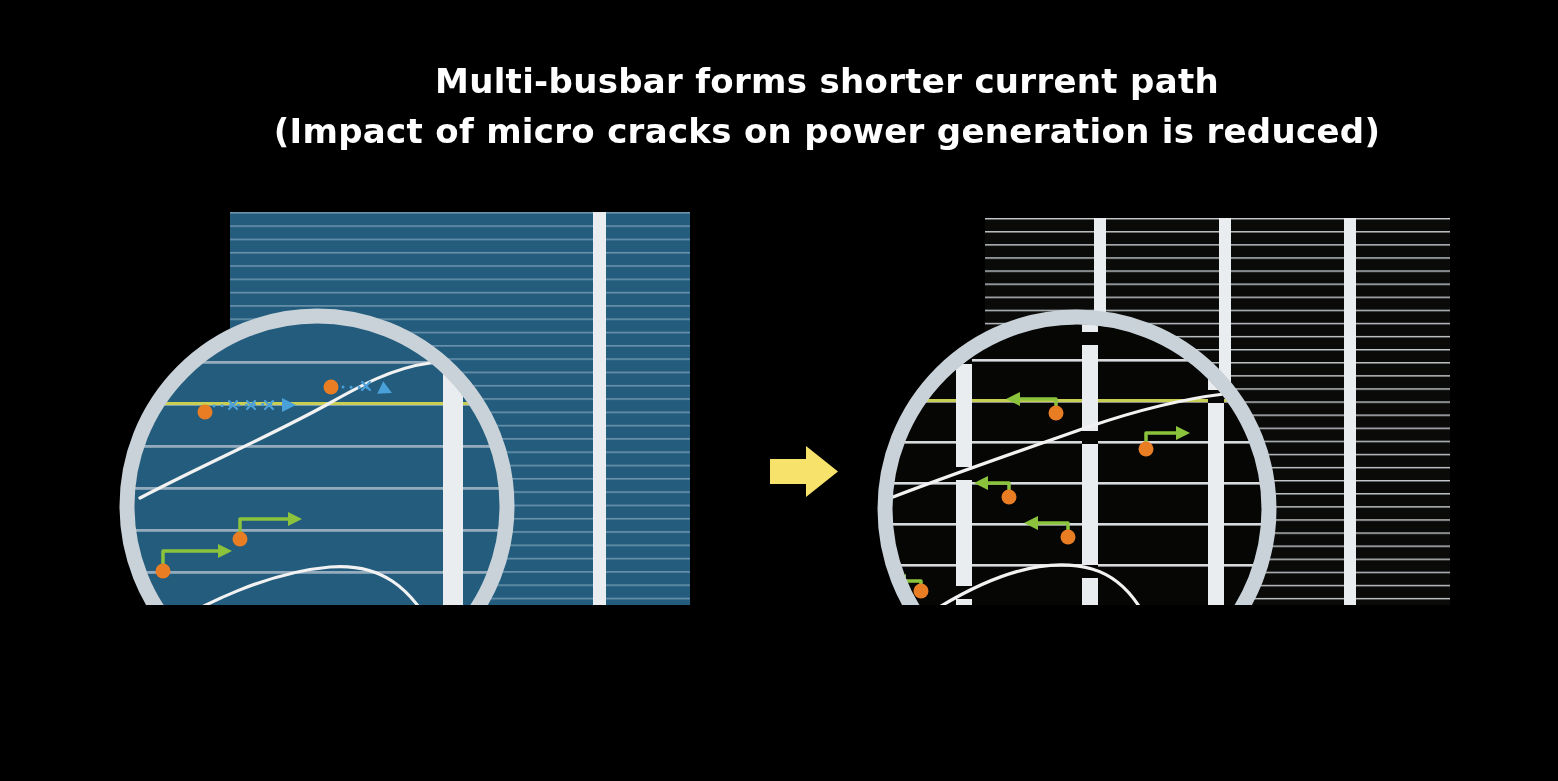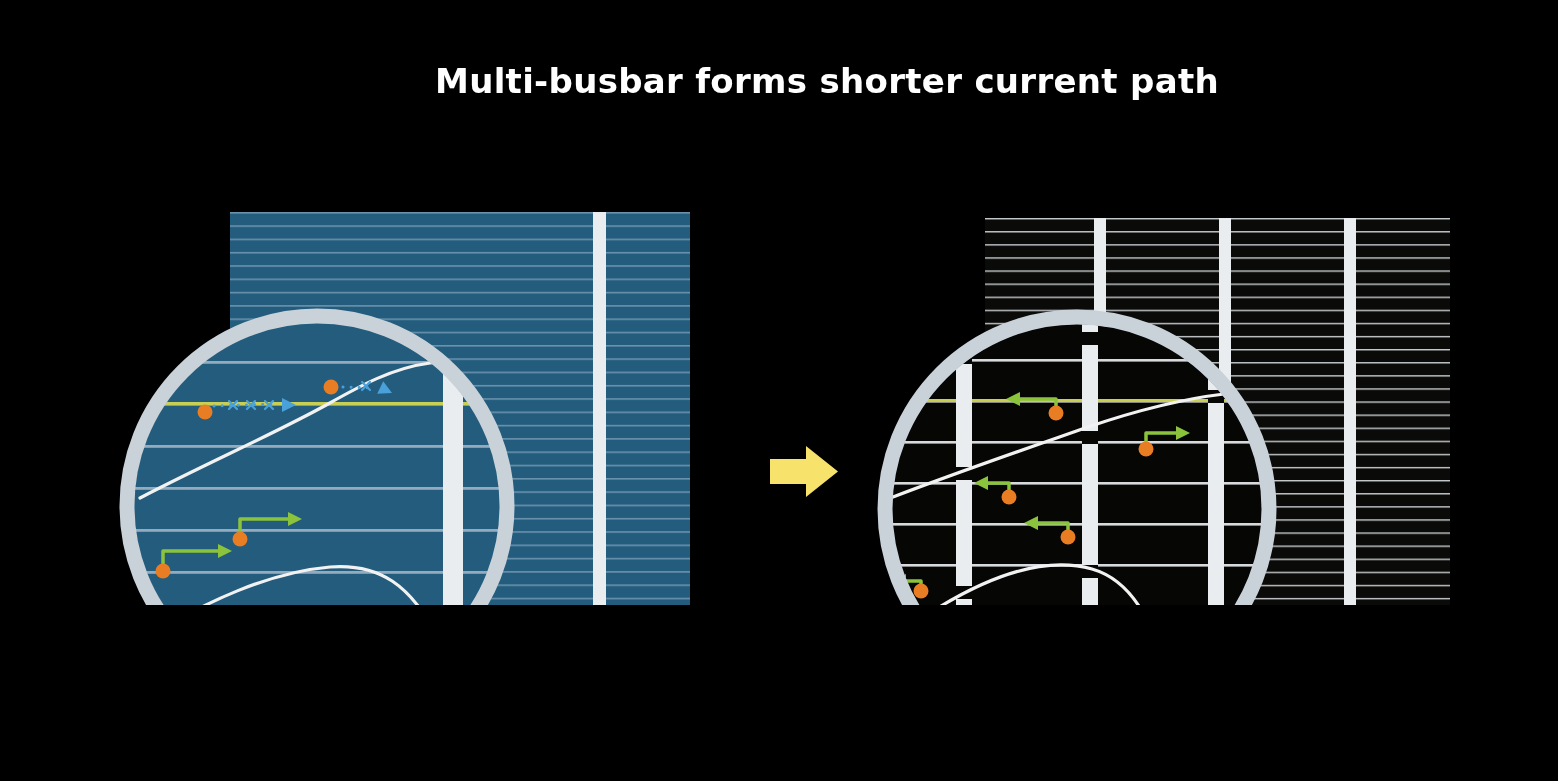--- a/index.html
+++ b/index.html
@@ -37,20 +37,21 @@
   }
   svg.diagram{ position:absolute; left:0; top:0; }
 </style>
 </head>
 <body>
 
 <div class="stage">
 
   <div class="title">
     <div>Multi-busbar forms shorter current path</div>
+    <div>(Impact of micro cracks on power generation is reduced)</div>
   </div>
 
   <svg class="diagram" width="1558" height="781" viewBox="0 0 1558 781">
     <defs>
       <pattern id="pLeftCell" patternUnits="userSpaceOnUse" x="0" y="212" width="8" height="13.3">
         <rect width="8" height="13.3" style="fill:var(--cell-blue)"></rect>
         <rect width="8" height="1.6" style="fill:var(--cell-blue-finger)"></rect>
       </pattern>
       <pattern id="pRightCell" patternUnits="userSpaceOnUse" x="0" y="218" width="8" height="13.1">
         <rect width="8" height="13.1" style="fill:var(--cell-black)"></rect>

